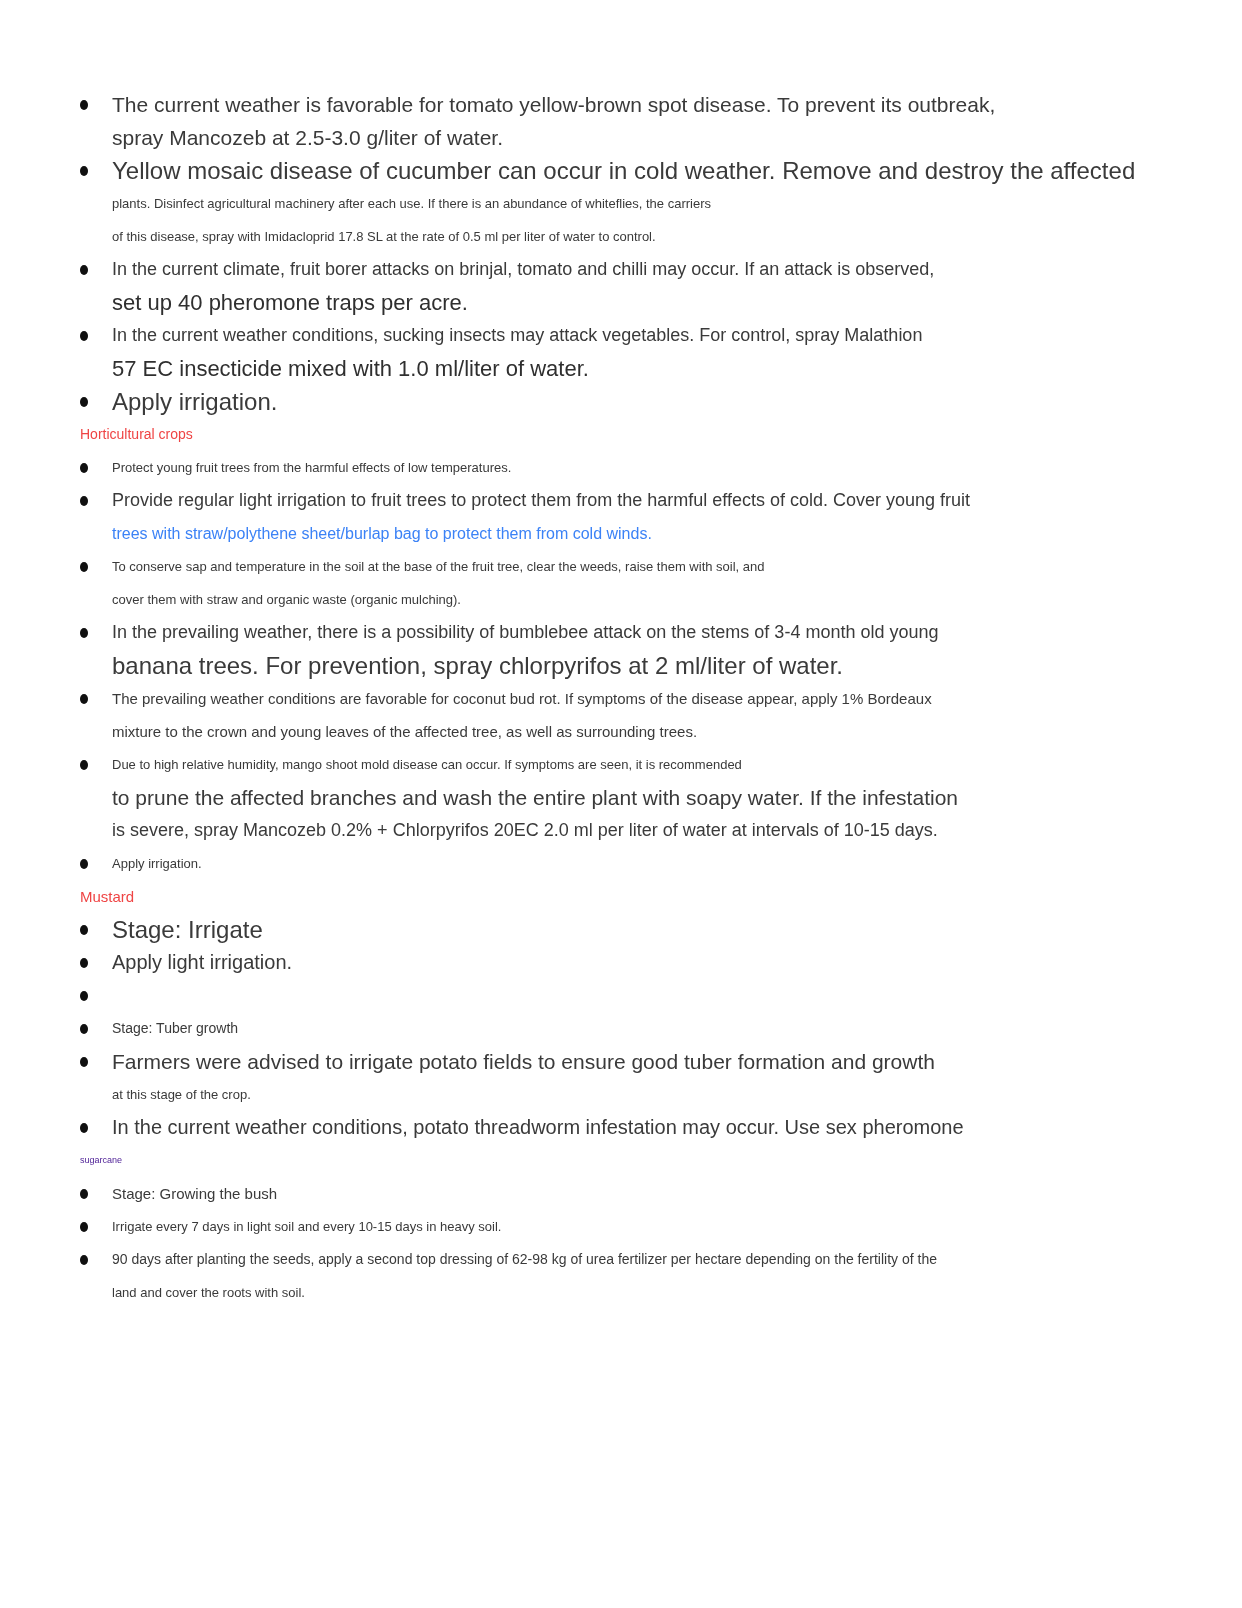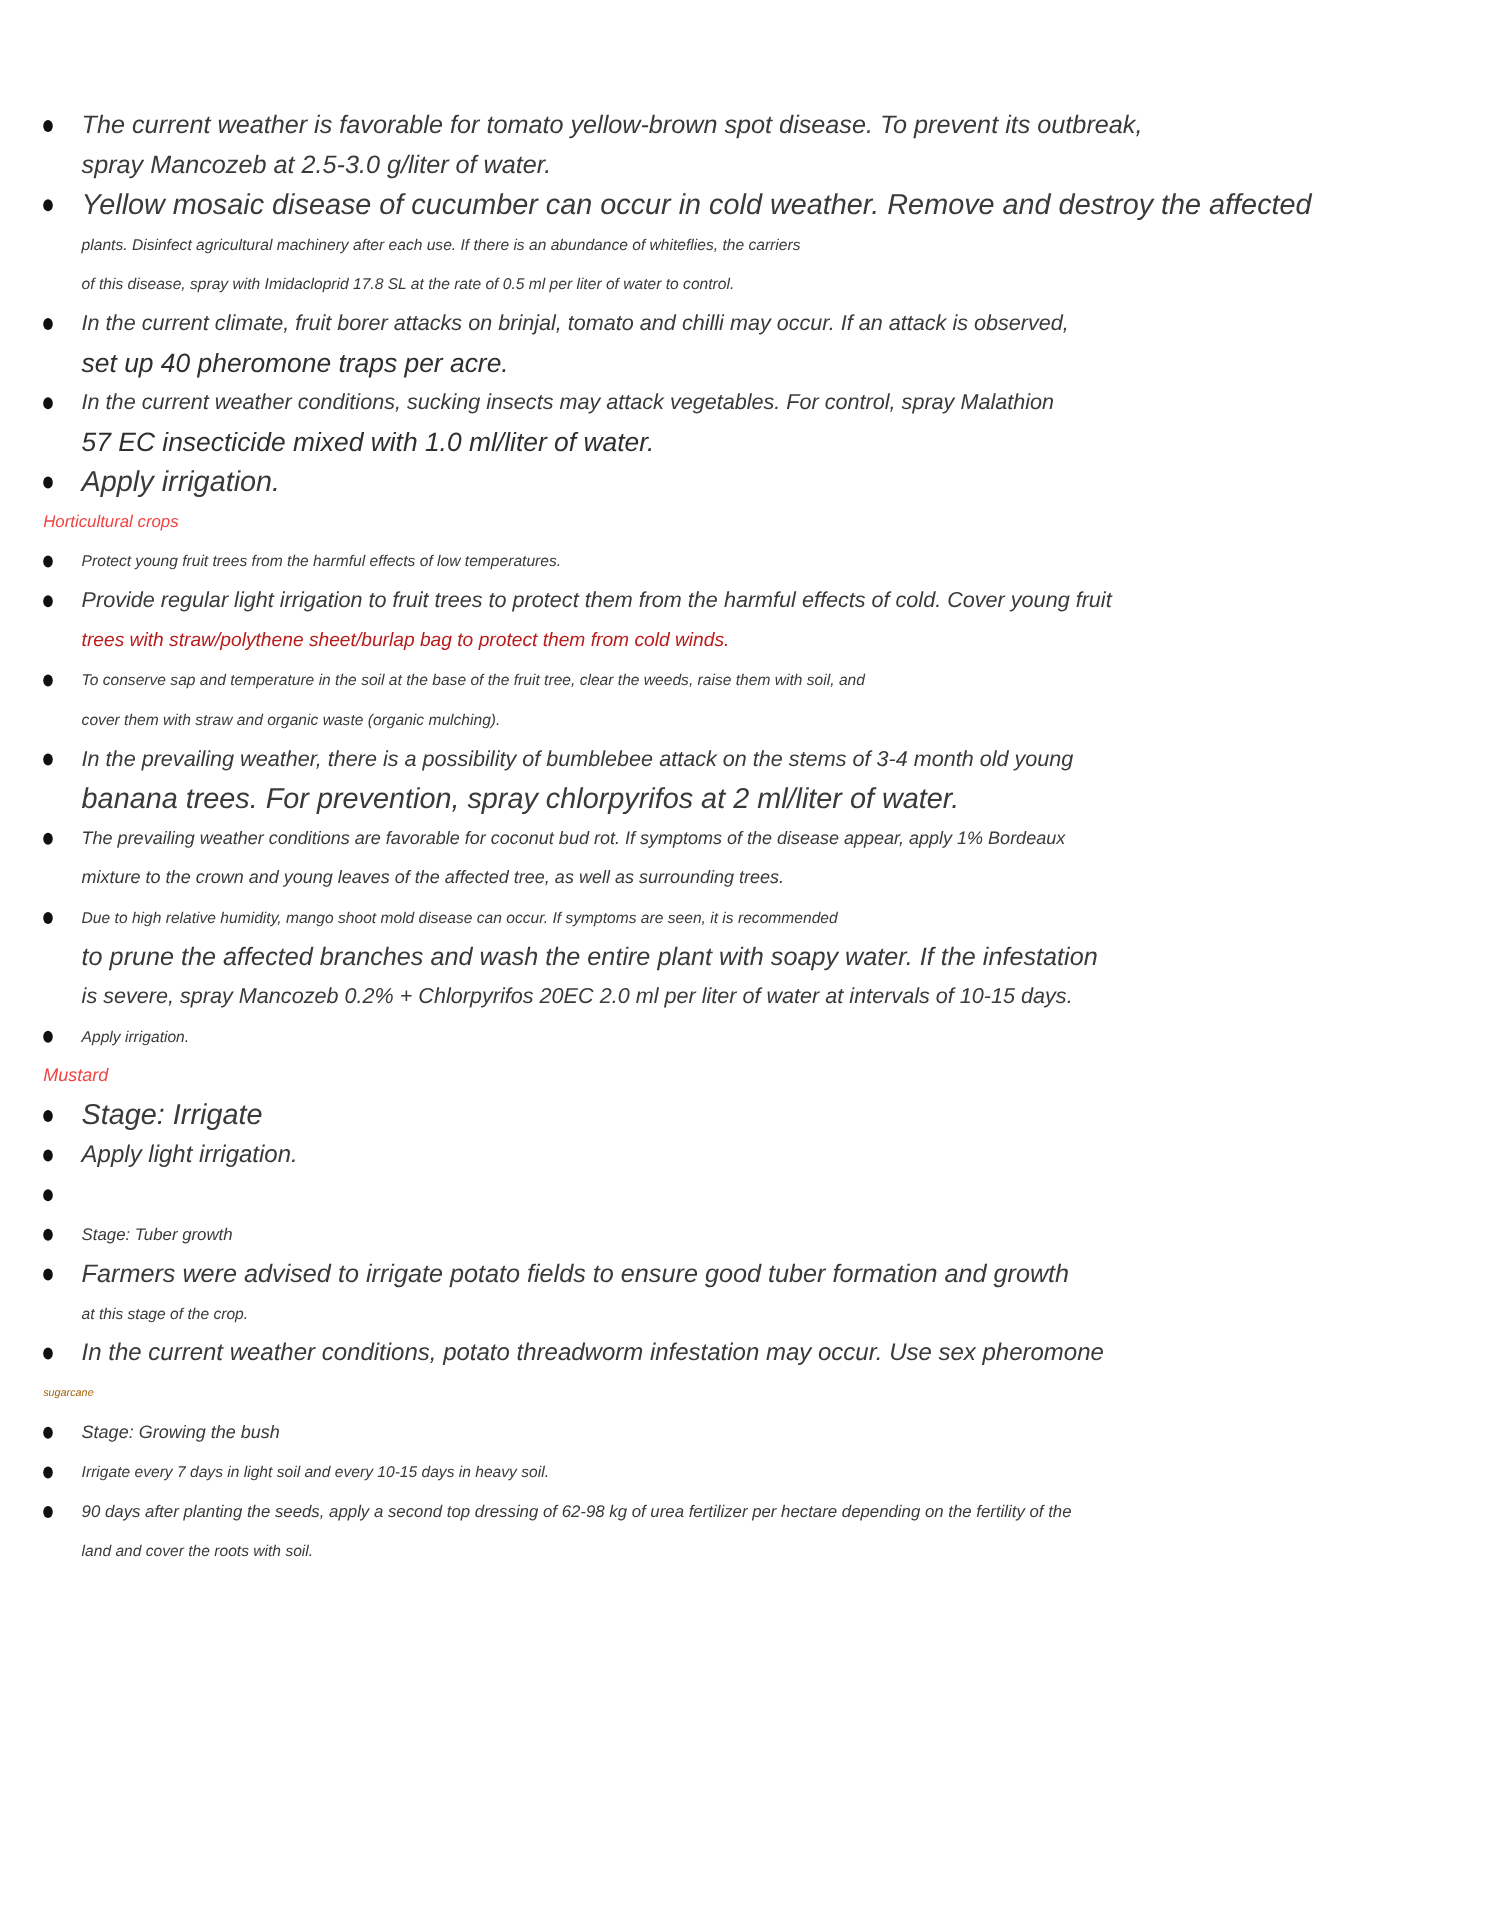--- a/index.html
+++ b/index.html
@@ -4,43 +4,43 @@
 <style>
   html, body { margin: 0; padding: 0; }
   body {
     width: 1242px;
     height: 1608px;
     background: #ffffff;
     font-family: "Liberation Sans", sans-serif;
     color: #3a3a3a;
     overflow: hidden;
   }
-  .page { padding: 88px 50px 0 68px; font-style: italic; }
+  .page { padding: 88px 50px 0 112px; }
   .block { position: relative; margin: 0; }
   .dot {
     position: absolute;
     left: -32px;
     top: 12px;
     width: 8px;
     height: 10px;
     background: #101010;
     border-radius: 50%;
   }
   .line {
     line-height: 33px;
     min-height: 33px;
     white-space: nowrap;
   }
   .heading { margin-left: -32px; color: #ef4444; }
-  .muted-tiny { color: #a16207; }
+  .muted-tiny { color: #4c1d95; }
   .s9  { font-size: 9px; }
   .s12 { font-size: 12px; }
   .s14 { font-size: 14px; }
   .s15 { font-size: 15px; }
-  .s16 { font-size: 16px; color: #b91c1c; }
+  .s16 { font-size: 16px; color: #3b82f6; }
   .s17 { font-size: 13px; }
   .s18 { font-size: 18px; }
   .s19 { font-size: 24px; }
   .s20 { font-size: 20px; }
   .s21 { font-size: 21px; }
   .s22 { font-size: 22px; color: #2f2f2f; }
 </style>
 </head>
 <body>
 

